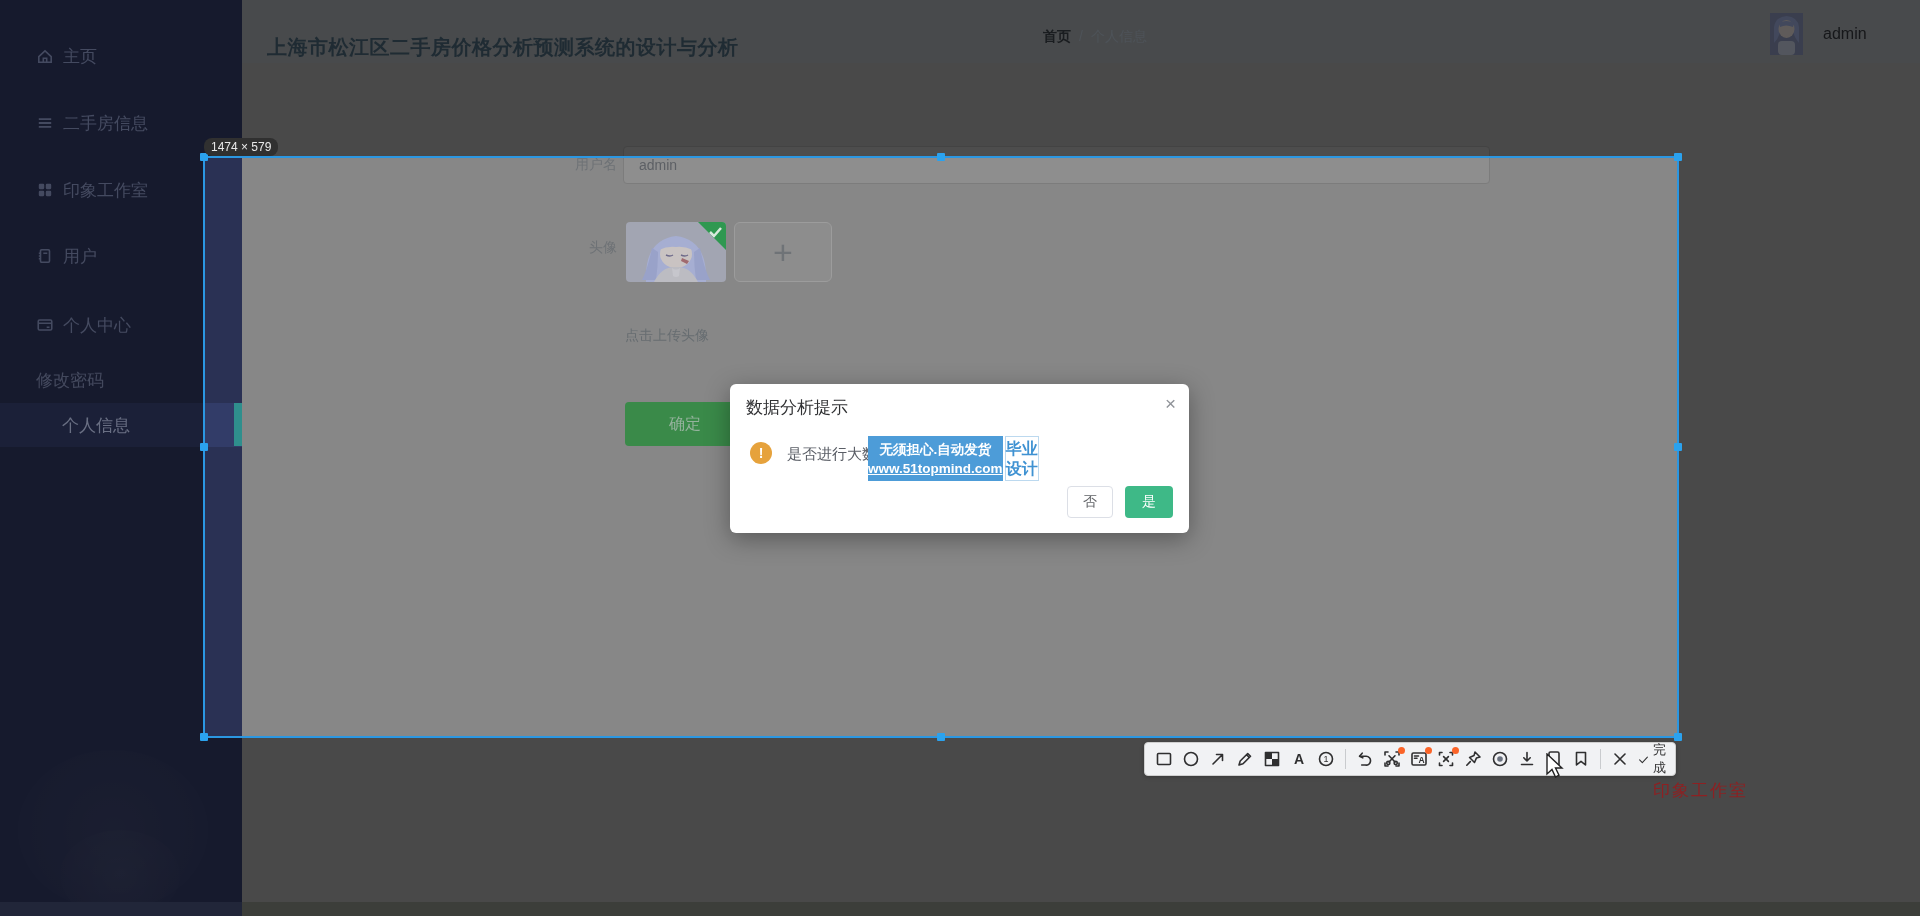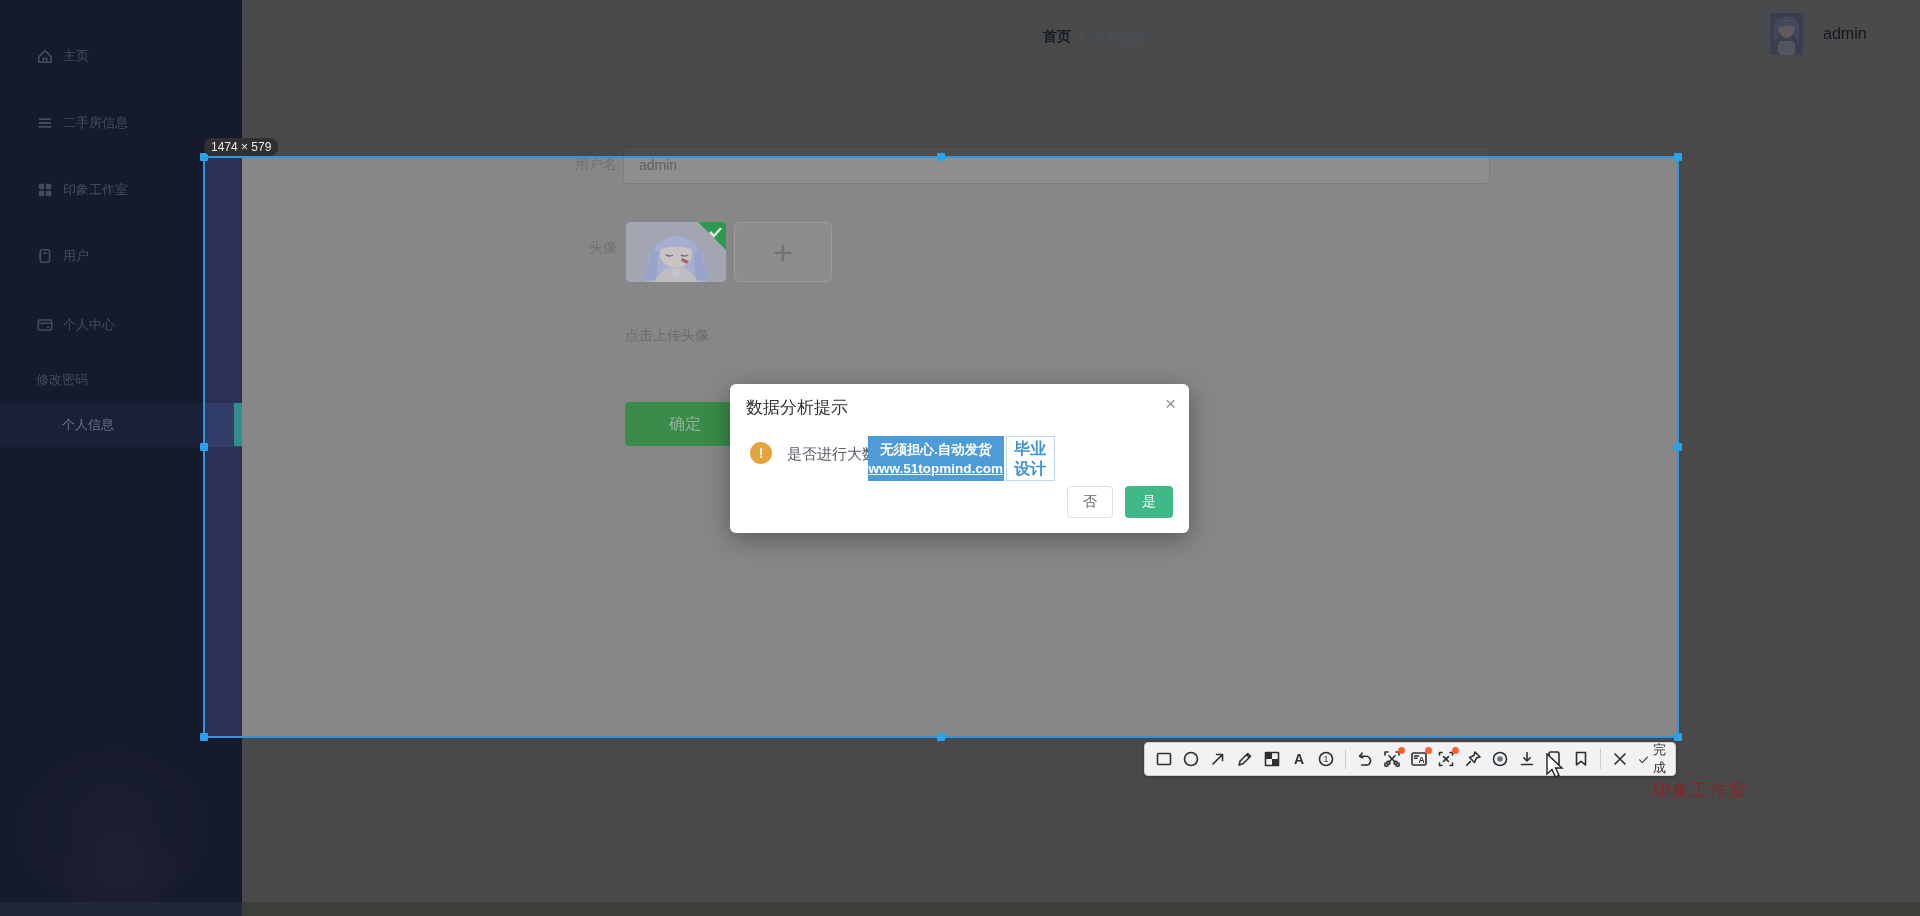--- a/index.html
+++ b/index.html
@@ -4,21 +4,21 @@
 <style>
   html,body{margin:0;padding:0;background:#222;}
   #stage{position:relative;width:1920px;height:916px;overflow:hidden;
          background:#878787;font-family:"Liberation Sans","DejaVu Sans",sans-serif;
          -webkit-font-smoothing:antialiased;}
   #stage *{box-sizing:border-box;}
 
   
   .sidebar{position:absolute;left:0;top:0;width:242px;height:916px;background:#2a3154;z-index:1;}
   .side-item{position:absolute;left:0;width:242px;height:44px;display:flex;align-items:center;
-             padding-left:36px;color:#7f8ab2;font-size:13px;cursor:pointer;}
+             padding-left:36px;color:#7f8ab2;font-size:17px;cursor:pointer;}
   .side-item .sicon{width:18px;height:18px;margin-right:9px;display:inline-flex;}
   .side-item.sub{padding-left:62px;color:#7d87ad;}
   .side-item.active{background:#323c68;color:#c3cdf2;}
   .side-accent{position:absolute;left:234px;top:403px;width:8px;height:43px;background:#2f8f8d;}
   .side-strip{position:absolute;left:0;top:902px;width:242px;height:14px;background:#3e466a;}
   .side-blob{position:absolute;border-radius:50%;background:radial-gradient(circle,rgba(255,255,255,0.035),rgba(255,255,255,0));}
 
   .topbar{position:absolute;left:242px;top:0;width:1678px;height:63px;background:#85898d;z-index:1;}
   .page-title{position:absolute;left:25px;top:34px;font-size:20px;font-weight:bold;color:#3a505e;letter-spacing:0.5px;}
   .breadcrumb{position:absolute;left:801px;top:28px;font-size:14px;color:#8f99a3;}
@@ -44,21 +44,21 @@
                border-radius:4px;color:#94b29c;font-size:16px;z-index:2;font-family:inherit;}
 
   
   .msgbox{position:absolute;left:730px;top:384px;width:459px;height:149px;background:#ffffff;border-radius:6px;
           box-shadow:0 6px 24px rgba(0,0,0,0.35);z-index:40;padding-left:28px;}
   .msgbox-title{position:absolute;left:16px;top:12px;font-size:17px;color:#303133;}
   .msgbox-close{position:absolute;right:13px;top:10px;font-size:19px;color:#909399;cursor:pointer;line-height:1;}
   .warn-icon{position:absolute;left:20px;top:58px;width:22px;height:22px;border-radius:50%;background:#e6a23c;
              color:#fff;font-size:14px;font-weight:bold;text-align:center;line-height:22px;}
   .msgbox-message{position:absolute;left:57px;top:61px;width:268px;font-size:15px;color:#5a5e66;white-space:nowrap;overflow:hidden;}
-  .adbox{position:absolute;left:138px;top:52px;width:187px;height:45px;display:flex;}
+  .adbox{position:absolute;left:138px;top:52px;width:171px;height:45px;display:flex;}
   .adbox .ad-left{width:137px;background:#4d9cd8;color:#fff;font-weight:bold;font-size:13.5px;
                   display:flex;flex-direction:column;justify-content:center;align-items:center;line-height:19px;}
   .adbox .ad-left .u{text-decoration:underline;}
   .adbox .ad-right{width:50px;margin-left:2px;background:#fff;border:1px solid #bcd9ef;color:#3f92d2;font-weight:bold;
                    font-size:16px;display:flex;flex-direction:column;justify-content:center;align-items:center;line-height:20px;}
   .msg-btn{position:absolute;top:102px;height:32px;border-radius:4px;font-size:14px;font-family:inherit;cursor:pointer;}
   .btn-no{left:337px;width:46px;background:#fff;border:1px solid #dcdfe6;color:#606266;}
   .btn-yes{left:395px;width:48px;background:#3eb987;border:none;color:#fff;}
 
   
@@ -139,20 +139,21 @@
         </div>
         <div class="side-item sub active" style="top: 403px;">
           <span>个人信息</span>
         </div>
       </nav>
     <div class="side-accent"></div>
     <div class="side-strip"></div>
   </aside>
 
   <header class="topbar">
+    <div class="page-title">上海市松江区二手房价格分析预测系统的设计与分析</div>
     <div class="breadcrumb">
       <span class="root">首页</span><span class="sep">/</span><span class="cur">个人信息</span>
     </div>
     <div class="topbar-user">
       <span class="topbar-avatar">
         <svg viewBox="0 0 33 42" width="33" height="42">
             <rect width="33" height="42" fill="#6b7390"></rect>
             <path d="M4 14 Q5 4 16.5 3 Q28 4 29 14 L29 30 Q24 24 22 16 Q17 20 11 16 Q9 25 4 30 Z" fill="#7a85aa"></path>
             <ellipse cx="16.5" cy="16" rx="8" ry="9" fill="#b0a9a6"></ellipse>
             <path d="M9 10 Q16 6 24 10 L23 14 Q16 11 10 14 Z" fill="#7a85aa"></path>

